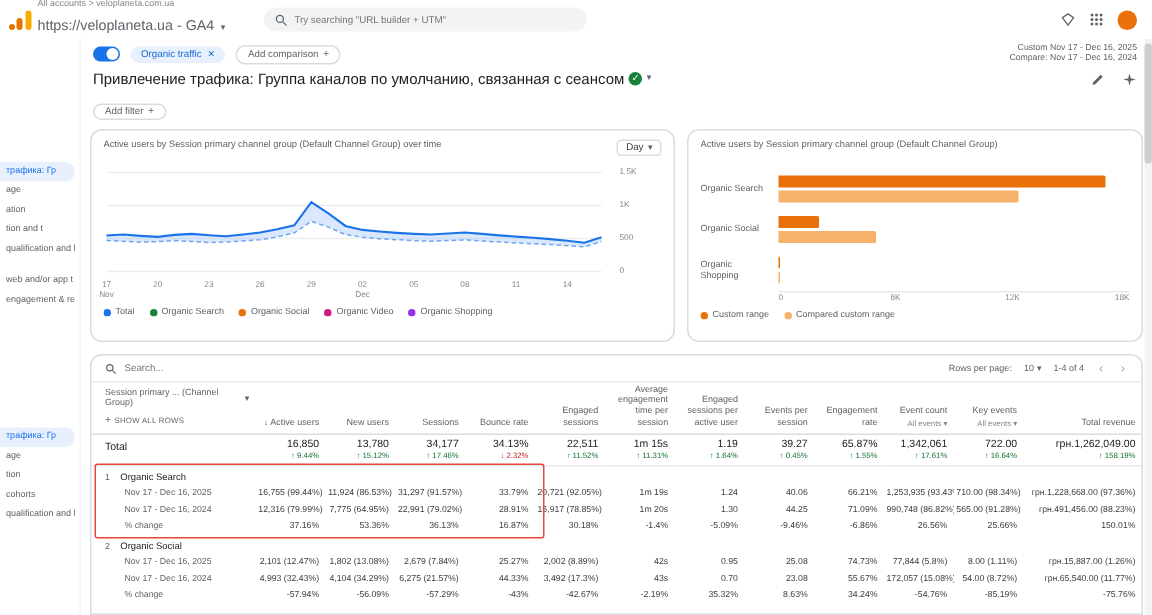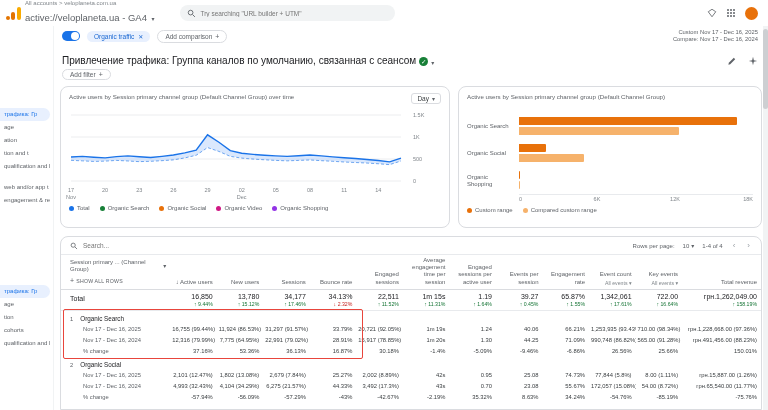--- a/index.html
+++ b/index.html
@@ -28,21 +28,21 @@
 .sb-item.gap-large{margin-top:78px}
 .main{flex:1;display:flex;flex-direction:column;min-width:0}
 .compare-bar{height:20px;display:flex;align-items:center;gap:7px;padding:0 10px 0 8px}
 .toggle{width:18px;height:10px;border-radius:5px;background:#1a73e8;position:relative;flex:0 0 auto}
 .toggle .knob{position:absolute;right:1px;top:1px;width:8px;height:8px;border-radius:50%;background:#fff}
 .chip{display:inline-flex;align-items:center;gap:4px;background:#e8f0fe;color:#1967d2;font-size:6.5px;border-radius:9px;padding:2px 7px}
 .chip-x{font-size:6px}
 .add-comparison{display:inline-flex;align-items:center;gap:3px;font-size:6.5px;color:#5f6368;border:1px solid #dadce0;border-radius:9px;padding:2px 7px}
 .date-info{margin-left:auto;text-align:right;font-size:5.8px;color:#5f6368;line-height:1.25;white-space:nowrap;max-width:95px;overflow:hidden}
 .content{flex:1;display:flex;flex-direction:column;padding:2px 6px 0 6px;min-width:0}
-.report-header{display:flex;align-items:flex-end;gap:3px;height:18px;padding:0 2px}
+.report-header{display:flex;align-items:flex-start;gap:3px;height:18px;padding:0 2px}
 .report-title{font-size:10px;color:#202124;white-space:nowrap;overflow:hidden}
 .check-badge{width:9px;height:9px;border-radius:50%;background:#188038;color:#fff;font-size:6.5px;line-height:9px;text-align:center;flex:0 0 auto}
 .report-actions{margin-left:auto;display:flex;gap:11px;color:#5f6368;padding-right:2px}
 .add-filter-chip{display:inline-flex;align-items:center;gap:3px;font-size:6.5px;color:#5f6368;border:1px solid #dadce0;border-radius:9px;padding:1px 7px;margin:3px 0 6px 2px;width:max-content}
 .plus{font-size:7px}
 .charts{display:flex;gap:8px}
 .card{border:1px solid #dadce0;border-radius:8px;background:#fff;position:relative;padding:6px 8px}
 .card-line{width:390px;flex:0 0 auto;height:142px}
 .card-bar{flex:1;height:142px;min-width:0}
 .card-title{font-size:6.2px;color:#5f6368;line-height:1.25;padding-right:42px;height:16px;overflow:hidden}
@@ -98,21 +98,21 @@
 <body>
 
 <div class="app-header">
   <div class="ga-logo">
       <i class="b1"></i>
       <i class="b2"></i>
       <i class="b3"></i>
     </div>
   <div class="brand-text">
     <div class="breadcrumb">All accounts &gt; veloplaneta.com.ua</div>
-    <div><span class="app-title">active://veloplaneta.ua - GA4</span>
+    <div><span class="app-title">https://veloplaneta.ua - GA4</span>
       <span class="caret">▾</span></div>
   </div>
   <div class="header-search">
     <svg width="9" height="9" viewBox="0 0 10 10">
         <circle cx="4" cy="4" r="2.6" fill="none" stroke="#5f6368" stroke-width="1"></circle>
         <line x1="6.2" y1="6.2" x2="8.8" y2="8.8" stroke="#5f6368" stroke-width="1"></line>
       </svg>
     <input placeholder="Try searching &quot;URL builder + UTM&quot;" style="">
   </div>
   <div class="header-icons">

